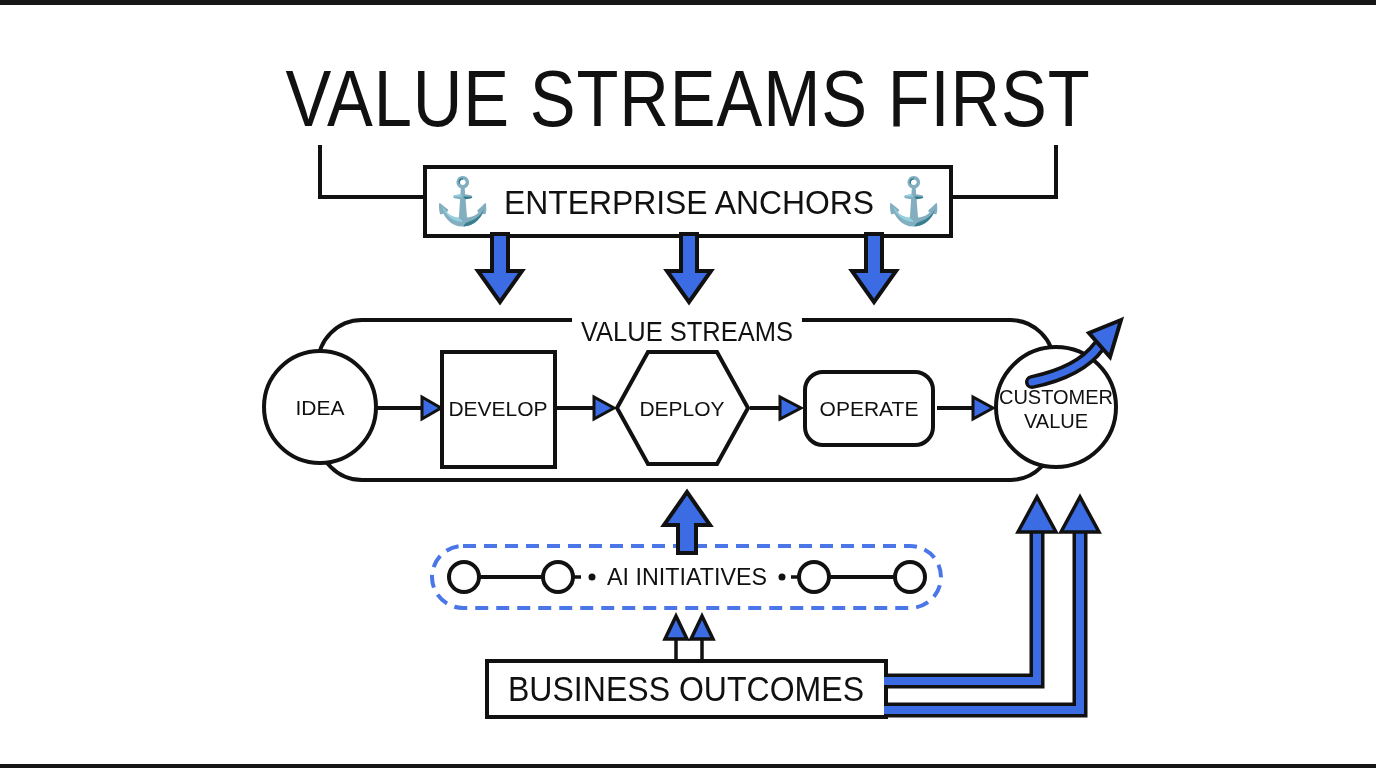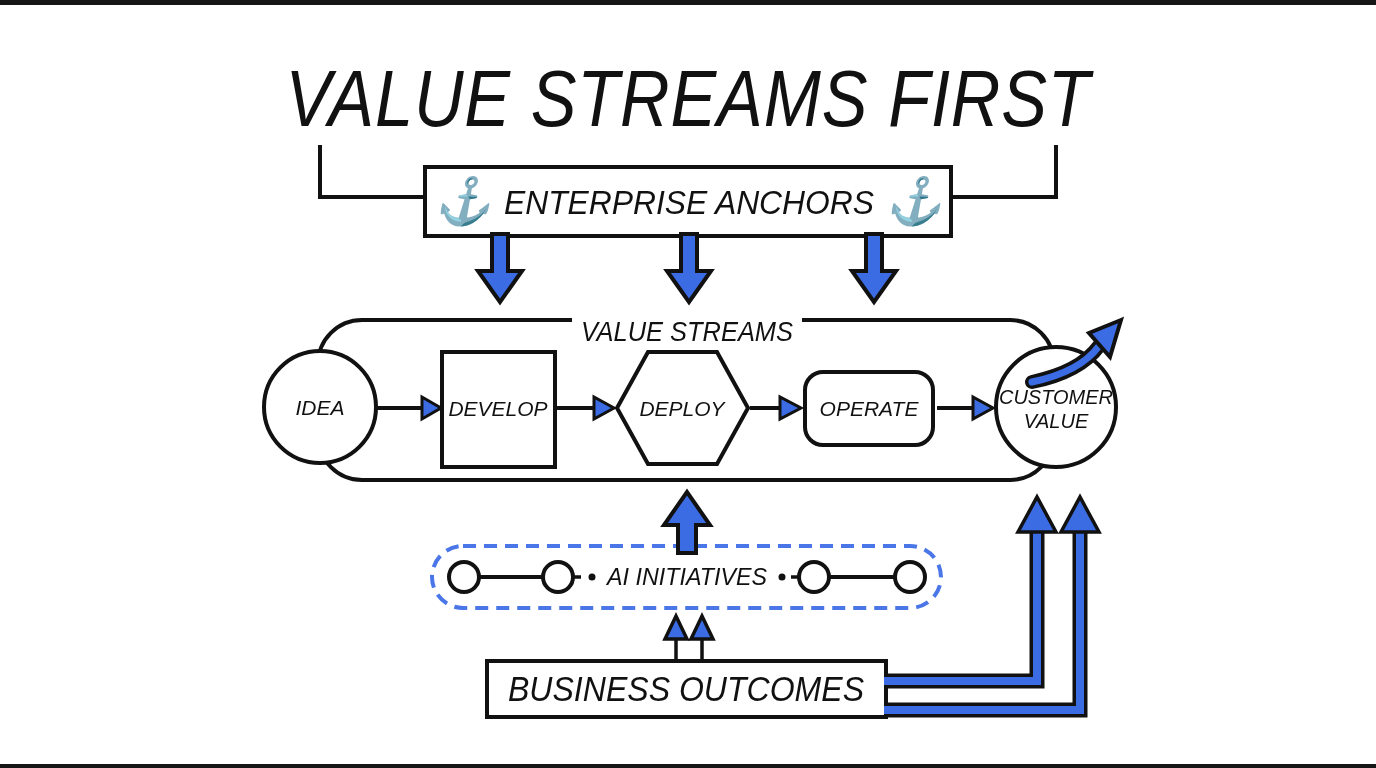--- a/index.html
+++ b/index.html
@@ -7,21 +7,20 @@
     padding: 0;
     background: #ffffff;
   }
   .stage {
     position: relative;
     width: 1376px;
     height: 768px;
     background: #ffffff;
     overflow: hidden;
     font-family: "Liberation Sans", sans-serif;
-    font-style: italic;
   }
   svg { display: block; }
   text {
     font-family: "Liberation Sans", sans-serif;
     fill: #111111;
   }
   .title-text     { font-size: 80px; font-weight: 500; letter-spacing: 1px; }
   .box-label-lg   { font-size: 34px; font-weight: 400; }
   .box-label-xl   { font-size: 35px; font-weight: 500; }
   .section-label  { font-size: 28px; font-weight: 400; }

